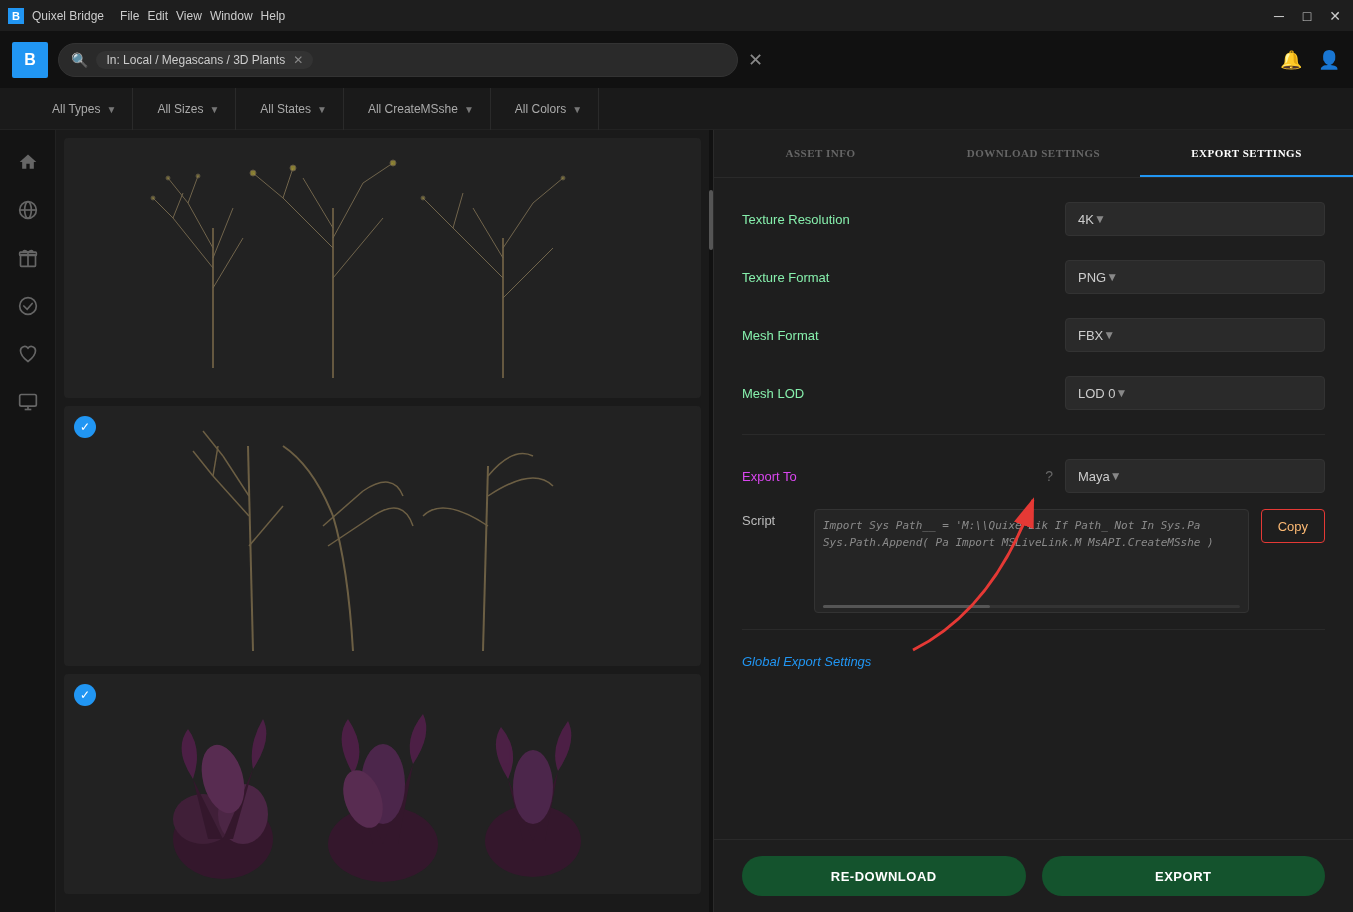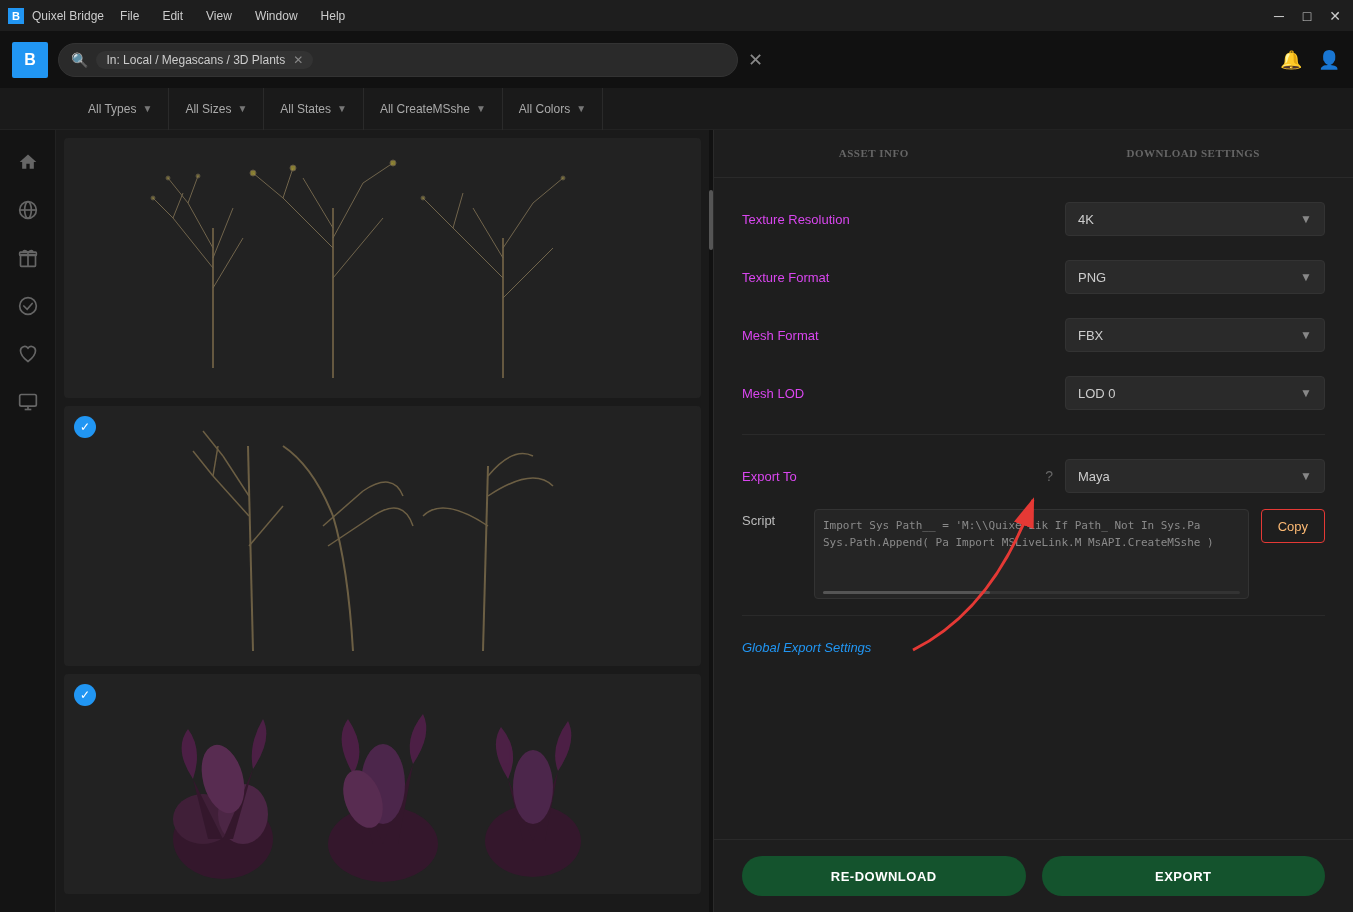--- a/index.html
+++ b/index.html
@@ -24,21 +24,21 @@
     }
     .titlebar-icon {
       width: 16px;
       height: 16px;
       background: #2196f3;
       margin-right: 8px;
       display: flex; align-items: center; justify-content: center;
       color: white; font-weight: bold; font-size: 11px;
     }
     .titlebar-title { font-size: 12px; color: #ccc; margin-right: 16px; }
-    .titlebar-menu { display: flex; gap: 23px; }
+    .titlebar-menu { display: flex; gap: 8px; }
     .titlebar-menu span { font-size: 12px; color: #ccc; cursor: pointer; }
     .titlebar-controls { margin-left: auto; display: flex; gap: 8px; }
     .titlebar-controls span { font-size: 14px; color: #ccc; cursor: pointer; width: 20px; text-align: center; }
 
     
     .header {
       background: #111;
       height: 56px;
       display: flex;
       align-items: center;
@@ -76,23 +76,22 @@
     .search-tag .x { color: #888; cursor: pointer; }
     .header-right { margin-left: auto; display: flex; align-items: center; gap: 16px; }
     .header-right span { color: #888; font-size: 18px; cursor: pointer; }
     .close-search { color: #888; font-size: 18px; cursor: pointer; }
 
     
     .filterbar {
       background: #1a1a1a;
       height: 42px;
       display: flex;
-      align-items: center;
-      padding: 0 88px;
-      gap: 0;
+      padding: 0 52px;
+      gap: 8px;
       border-bottom: 1px solid #222;
     }
     .filter-item {
       display: flex;
       align-items: center;
       gap: 6px;
       padding: 0 16px;
       height: 42px;
       border-right: 1px solid #2a2a2a;
       cursor: pointer;
@@ -213,31 +212,30 @@
     }
 
     .setting-row {
       display: flex;
       align-items: center;
       margin-bottom: 24px;
     }
     .setting-label {
       flex: 1;
       font-size: 13px;
-      color: #d946ef;
+      color: #86efac;
     }
     .setting-dropdown {
       width: 260px;
       background: #2a2a2a;
       border: 1px solid #333;
       border-radius: 4px;
       height: 34px;
       display: flex; align-items: center;
       padding: 0 12px;
-      justify-content: space-between;
       cursor: pointer;
       color: #ccc;
       font-size: 13px;
     }
     .dropdown-arrow { color: #888; font-size: 12px; }
 
     .panel-divider {
       border: none;
       border-top: 1px solid #2a2a2a;
       margin: 8px 0 24px 0;
@@ -267,23 +265,24 @@
     }
     .script-box {
       flex: 1;
       background: #252525;
       border: 1px solid #333;
       border-radius: 4px;
       padding: 8px;
       font-family: monospace;
       font-size: 11px;
       color: #8a8a8a;
-      height: 90px;
+      height: 104px;
       overflow: hidden;
       position: relative;
+      font-style: italic;
     }
     .script-box-content { line-height: 1.5; }
     .script-scrollbar {
       position: absolute;
       bottom: 4px; left: 8px; right: 8px;
       height: 3px;
       background: #333;
       border-radius: 2px;
     }
     .script-scrollbar-thumb {
@@ -586,20 +585,23 @@
 
   <div class="right-panel-wrapper" style="position:relative; width:640px; display:flex; flex-direction:column;">
     <div class="right-panel" style="width:100%; flex:1; display:flex; flex-direction:column;">
 
       <div class="panel-tabs">
         <div class="panel-tab">
           <span>ASSET INFO</span>
         </div>
         <div class="panel-tab">
           <span>DOWNLOAD SETTINGS</span>
+        </div>
+        <div class="panel-tab active">
+          <span>EXPORT SETTINGS</span>
         </div>
       </div>
 
       <div class="panel-content">
 
         <div class="setting-row">
           <span class="setting-label">Texture Resolution</span>
           <div class="setting-dropdown">
             <span>4K</span>
             <span class="dropdown-arrow">▼</span>

